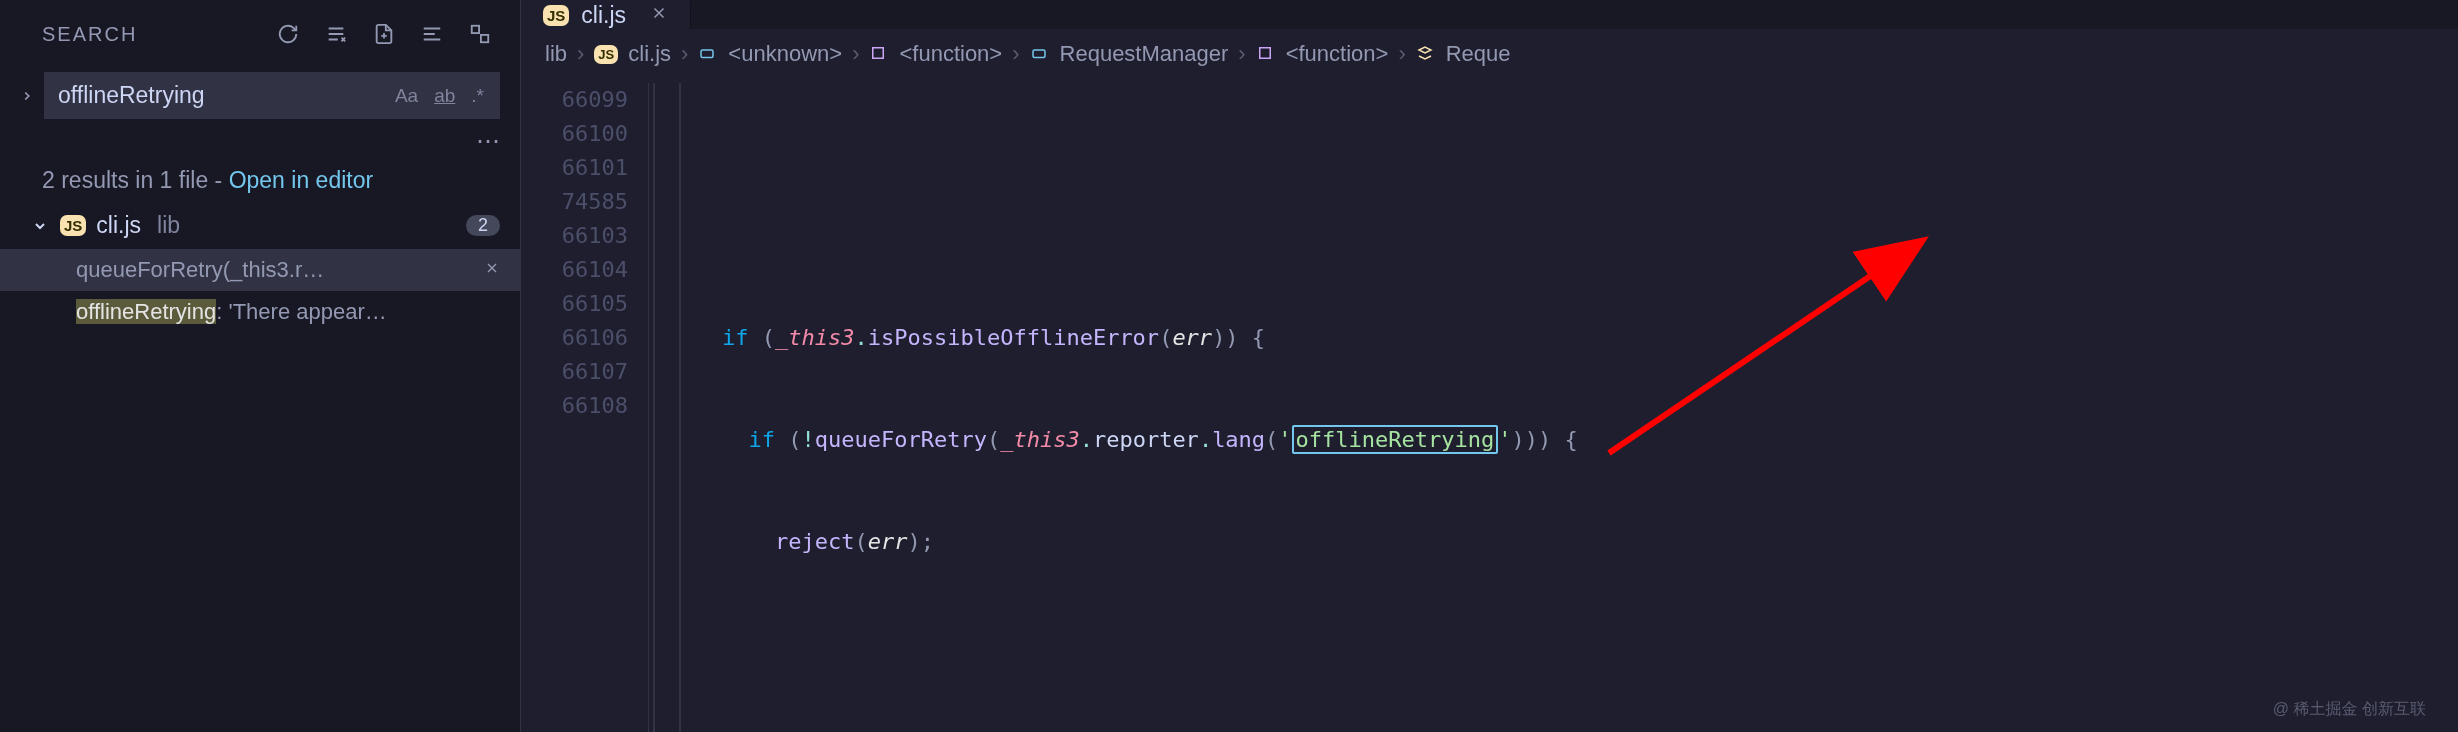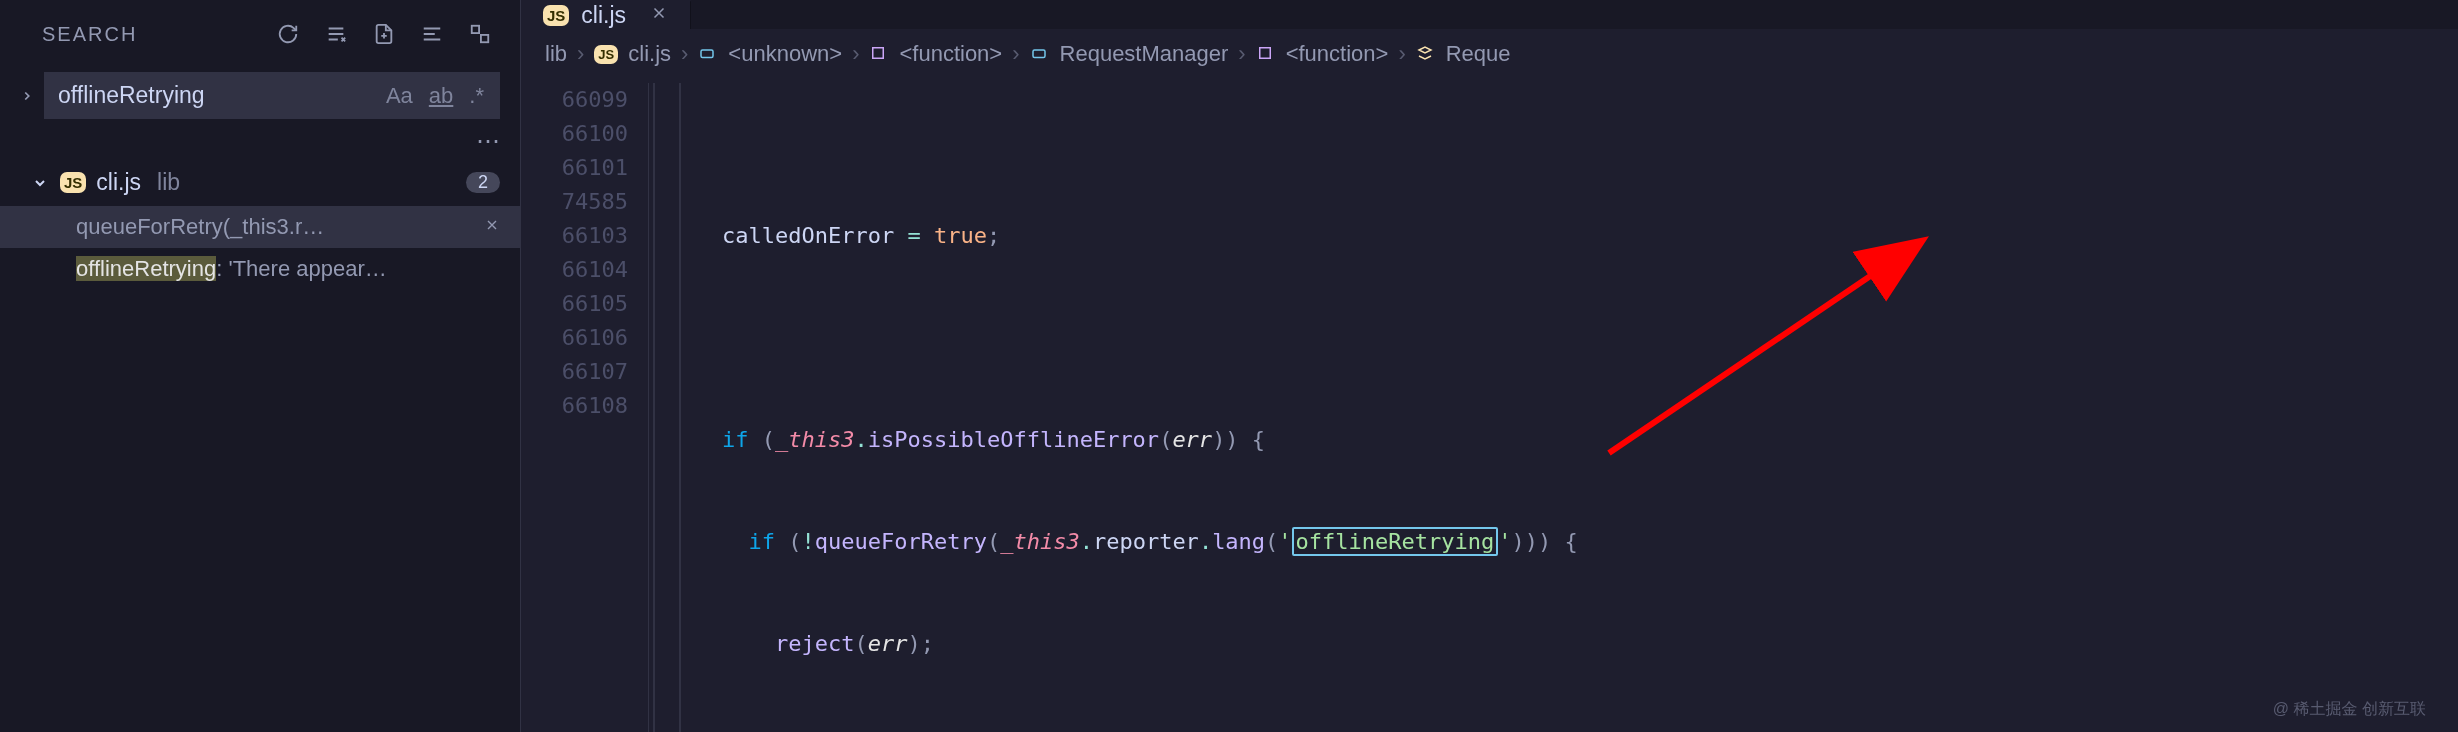--- a/index.html
+++ b/index.html
@@ -70,21 +70,21 @@
   display: flex;
   background: #313244;
   align-items: center;
   padding: 0 8px;
   height: 47px;
 }
 .opt-btn {
   background: none;
   border: none;
   color: #7f849c;
-  font-size: 22px;
+  font-size: 19px;
   padding: 4px 8px;
   cursor: pointer;
 }
 .more-row {
   display: flex;
   justify-content: flex-end;
   padding: 4px 20px;
   color: #9399b2;
   font-size: 24px;
 }
@@ -290,20 +290,23 @@
         </svg>
       </button>
     <input class="search-input" value="offlineRetrying" style="">
     <div class="search-opts">
       <button class="opt-btn">Aa</button>
       <button class="opt-btn"><span style="text-decoration:underline">ab</span></button>
       <button class="opt-btn">.*</button>
     </div>
   </div>
   <div class="more-row">⋯</div>
+  <div class="results-summary">
+    <span>2 results in 1 file - </span><span class="results-link">Open in editor</span>
+  </div>
   <div class="result-file">
     <span class="chevron">
         <svg width="16" height="16" viewBox="0 0 24 24" fill="none" stroke="currentColor" stroke-width="3">
           <polyline points="6 9 12 15 18 9"></polyline>
         </svg>
       </span>
     <span class="js-badge">JS</span>
     <span class="file-name">cli.js</span>
     <span class="file-path">lib</span>
     <span class="file-count">2</span>
@@ -379,21 +382,20 @@
         <div>66103</div>
         <div>66104</div>
         <div>66105</div>
         <div>66106</div>
         <div>66107</div>
         <div>66108</div>
       </div>
     <div class="code-lines">
       <div class="rule" style="left:4px"></div>
       <div class="rule" style="left:30px"></div>
-      <div class="line">    <span class="tk-prop">calledOnError</span> <span class="tk-op">=</span> <span class="tk-bool">true</span><span class="tk-pun">;</span></div>
       <div class="line"></div>
       <div class="line">    <span class="tk-kw">if</span> <span class="tk-pun">(</span><span class="tk-var">_this3</span><span class="tk-op">.</span><span class="tk-fn">isPossibleOfflineError</span><span class="tk-pun">(</span><span class="tk-param">err</span><span class="tk-pun">)) {</span></div>
       <div class="line">      <span class="tk-kw">if</span> <span class="tk-pun">(</span><span class="tk-op">!</span><span class="tk-fn">queueForRetry</span><span class="tk-pun">(</span><span class="tk-var">_this3</span><span class="tk-op">.</span><span class="tk-prop">reporter</span><span class="tk-op">.</span><span class="tk-fn">lang</span><span class="tk-pun">(</span><span class="tk-str">'</span><span class="tk-str search-match">offlineRetrying</span><span class="tk-str">'</span><span class="tk-pun">))) {</span></div>
       <div class="line">        <span class="tk-fn">reject</span><span class="tk-pun">(</span><span class="tk-param">err</span><span class="tk-pun">);</span></div>
       <div class="line">      </div>
       
       
       
       
       <svg class="arrow" width="380" height="240">

